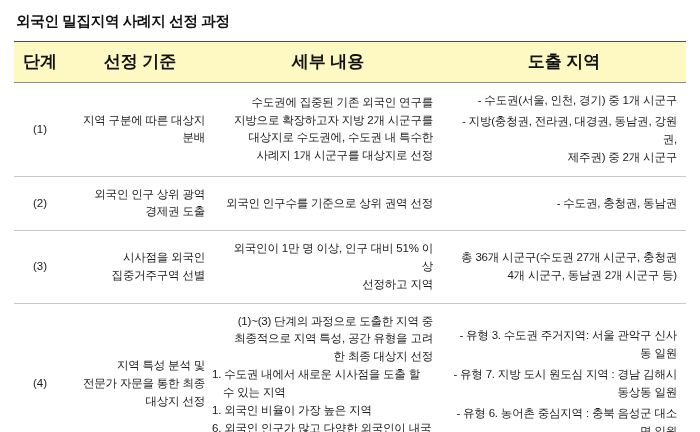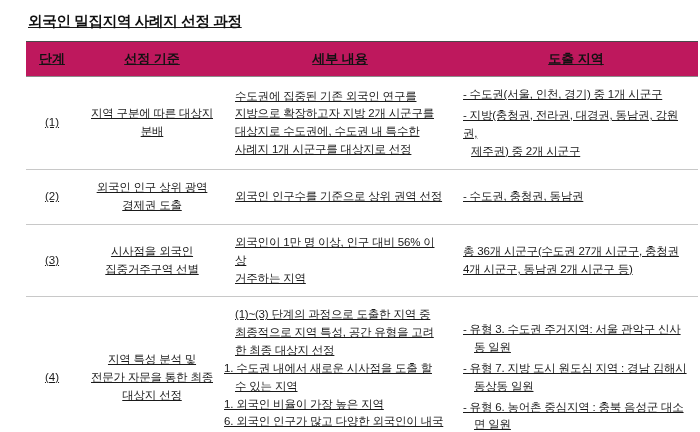--- a/index.html
+++ b/index.html
@@ -11,22 +11,21 @@
     height: 432px;
     background: #ffffff;
     font-family: "Liberation Sans", sans-serif;
     color: #1a1a1a;
     overflow: hidden;
   }
   .page {
     width: 700px;
     height: 428px;
     box-sizing: border-box;
-    padding: 12px 14px 0 26px;
-    text-decoration: underline;
+    padding: 12px 14px 0 14px;
   }
   .title {
     font-size: 14.5px;
     font-weight: bold;
     letter-spacing: -0.3px;
     color: #111111;
     margin: 0 0 10px 2px;
   }
   table.matrix {
     width: 672px;
@@ -34,23 +33,23 @@
     table-layout: fixed;
     font-size: 11.5px;
     line-height: 1.55;
   }
   table.matrix col.c0 { width: 52px; }
   table.matrix col.c1 { width: 148px; }
   table.matrix col.c2 { width: 228px; }
   table.matrix col.c3 { width: 244px; }
 
   table.matrix thead th {
-    background: #be185d;
+    background: #fef9c3;
     font-weight: bold;
-    font-size: 13px;
+    font-size: 17px;
     text-align: center;
     padding: 7px 4px;
     border-top: 1.6px solid #4a4a4a;
     border-bottom: 1.1px solid #8c8c8c;
     color: #111111;
   }
   table.matrix tbody td {
     border-bottom: 0.9px solid #c8c8c8;
     padding: 9px 9px;
     vertical-align: middle;
@@ -66,20 +65,21 @@
   td.criteria {
     text-align: center;
     letter-spacing: -0.2px;
   }
   td.detail, td.region {
     text-align: left;
     letter-spacing: -0.2px;
   }
   .lines > div {
     margin: 0;
+    text-align: right;
   }
   .lines > div + div {
     margin-top: 0px;
   }
   .numlist {
     margin: 0;
     padding: 0;
     list-style: none;
   }
   .numlist li {
@@ -166,22 +166,22 @@
       <tr>
         <td class="step">(3)</td>
         <td class="criteria">
           <div class="lines">
             <div>시사점을 외국인</div>
             <div>집중거주구역 선별</div>
           </div>
         </td>
         <td class="detail">
           <div class="lines">
-            <div>외국인이 1만 명 이상, 인구 대비 56% 이상</div>
-            <div>거주하는 지역</div>
+            <div>외국인이 1만 명 이상, 인구 대비 51% 이상</div>
+            <div>선정하고 지역</div>
           </div>
         </td>
         <td class="region">
           <div class="lines">
             <div>총 36개 시군구(수도권 27개 시군구, 충청권</div>
             <div>4개 시군구, 동남권 2개 시군구 등)</div>
           </div>
         </td>
       </tr>
 

